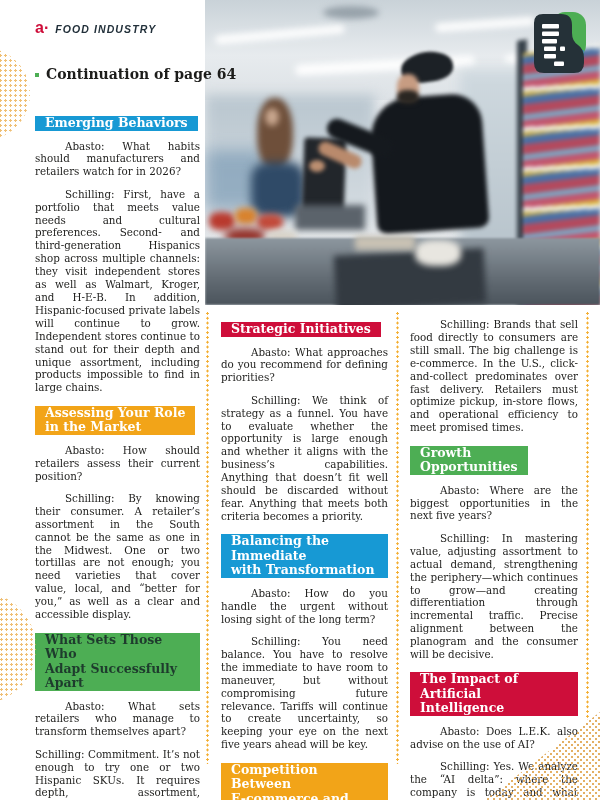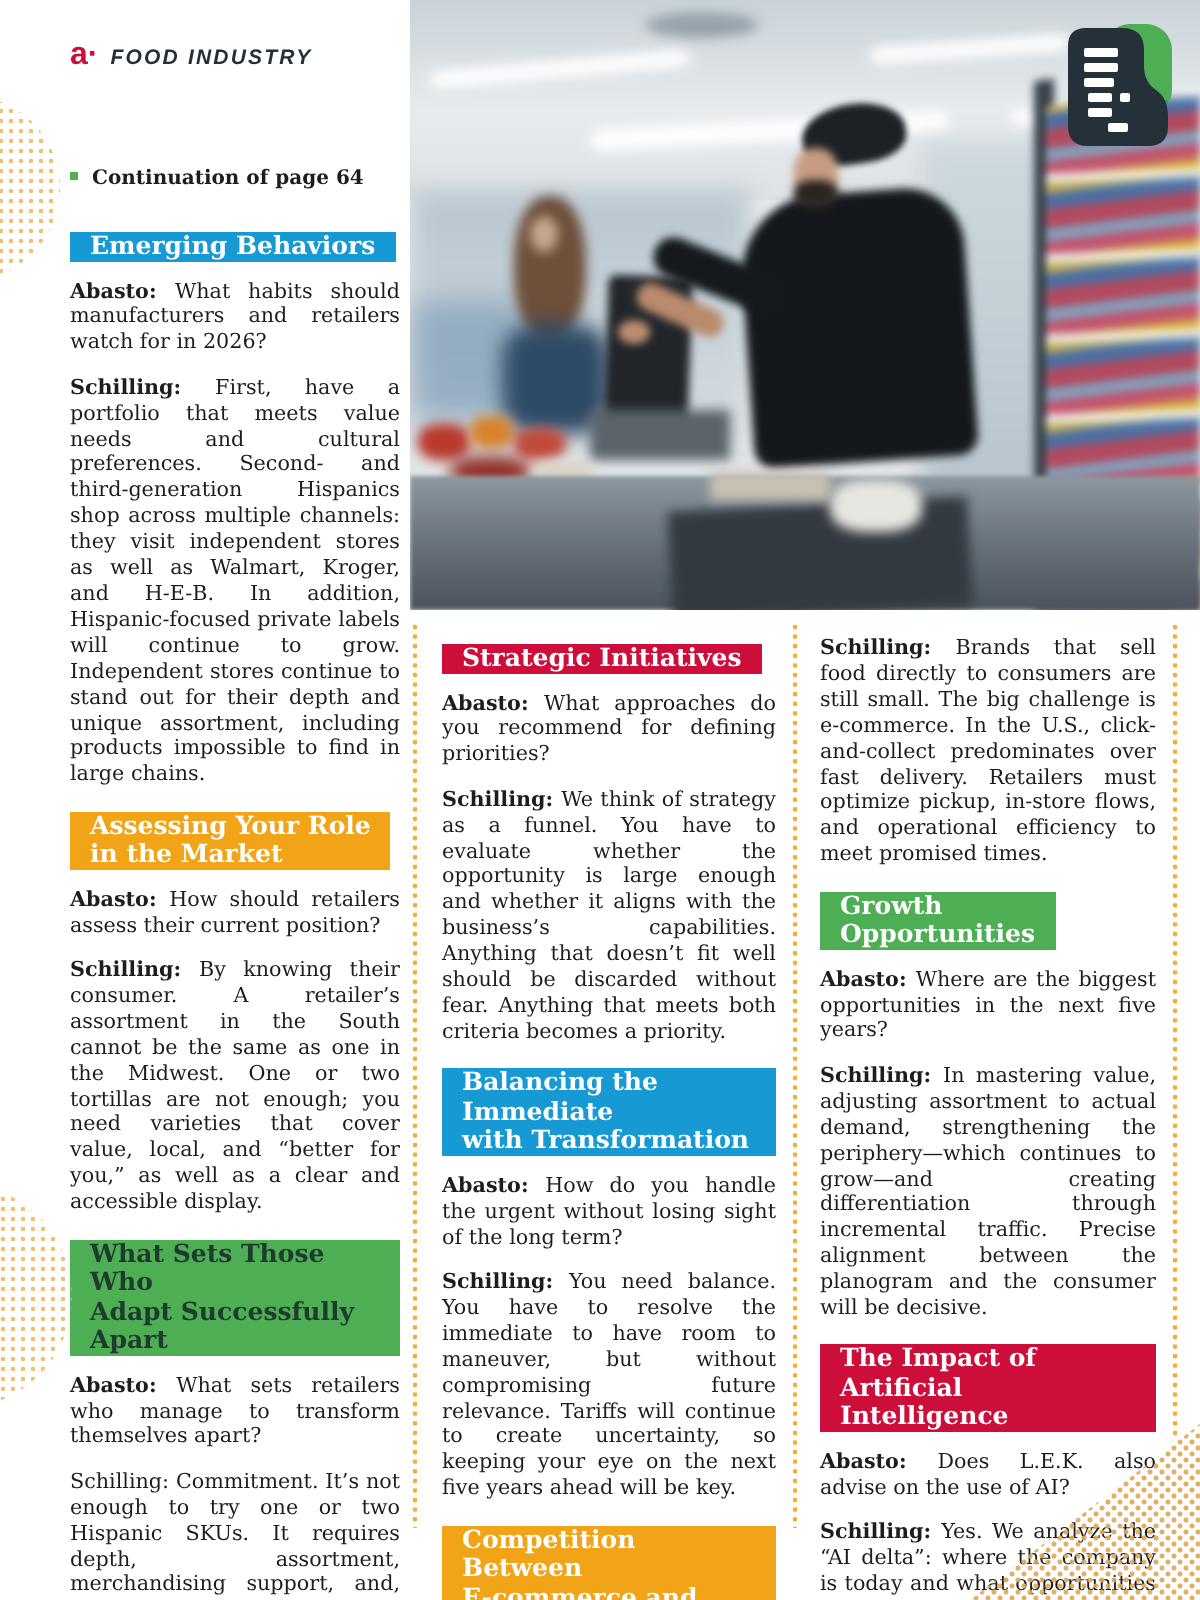--- a/index.html
+++ b/index.html
@@ -46,34 +46,34 @@
     background:
       repeating-linear-gradient(185deg, rgba(245,248,250,.95) 0 4px, rgba(150,170,185,.35) 4px 7px, rgba(0,0,0,0) 7px 40px),
       repeating-linear-gradient(0deg,#b34a5e 0 10px,#4a6fa5 10px 18px,#d8b23c 18px 26px,#c2556e 26px 34px,#7fa3c0 34px 40px);}
   .counter{left:0;top:238px;width:395px;height:67px;background:linear-gradient(180deg,#8d979f,#636c74 60%,#4b545c);filter:blur(1px);}
   .conveyor{left:130px;top:252px;width:150px;height:55px;background:#333a41;filter:blur(3px);transform:rotate(-3deg);}
   .bag{left:210px;top:240px;width:46px;height:26px;background:#e8e6e0;filter:blur(3px);border-radius:40%;}
   .items{left:150px;top:236px;width:60px;height:14px;background:#c9c2b4;filter:blur(3px);}
   
   .logo{position:absolute;left:532px;top:12px;width:54px;height:63px;}
   
-  .continuation{position:absolute;left:35px;top:84px;font-size:10px;font-weight:bold;color:#1d1d1b;}
+  .continuation{position:absolute;left:35px;top:66px;font-size:14px;font-weight:bold;color:#1d1d1b;}
   .sq{display:inline-block;width:4px;height:4px;background:var(--green);margin-right:7px;vertical-align:2px;}
   
   .col{position:absolute;}
   .col1{left:35px;top:112px;width:165px;}
   .col2{left:221px;top:318px;width:167px;}
   .col3{left:410px;top:318px;width:168px;}
   .sec-head{display:inline-block;padding:0 10px;font-weight:bold;font-size:12.5px;line-height:1.16;
             color:#fff;white-space:pre-line;margin:2px 0 9px;}
   .c-blue{background:var(--blue);} .c-red{background:var(--red);}
   .c-orange{background:var(--orange);} .c-green{background:var(--green);}
   .dark-text{color:var(--headdark);}
   .para{margin:0 0 9.5px;font-size:10.35px;line-height:12.9px;text-align:justify;color:#1d1d1b;}
-  .para strong{font-weight:bold;}
+  .para strong{font-weight:normal;margin-left:30px;}
   
   .vdots{position:absolute;width:3px;background:radial-gradient(circle at 1.5px 1.5px, var(--orange) 1.05px, rgba(0,0,0,0) 1.3px);
          background-size:3px 4.8px;opacity:.9;}
   .sep1{left:206px;top:312px;height:452px;}
   .sep2{left:396px;top:312px;height:452px;}
   .sep3{left:586px;top:312px;height:408px;}
   .dot-circle{position:absolute;border-radius:50%;
       background:radial-gradient(circle,#edb45c 1px,rgba(0,0,0,0) 1.3px);background-size:5px 5px;opacity:.85;}
   .circ-top{left:-62px;top:48px;width:92px;height:92px;}
   .circ-bottom{left:-76px;top:592px;width:112px;height:112px;}

